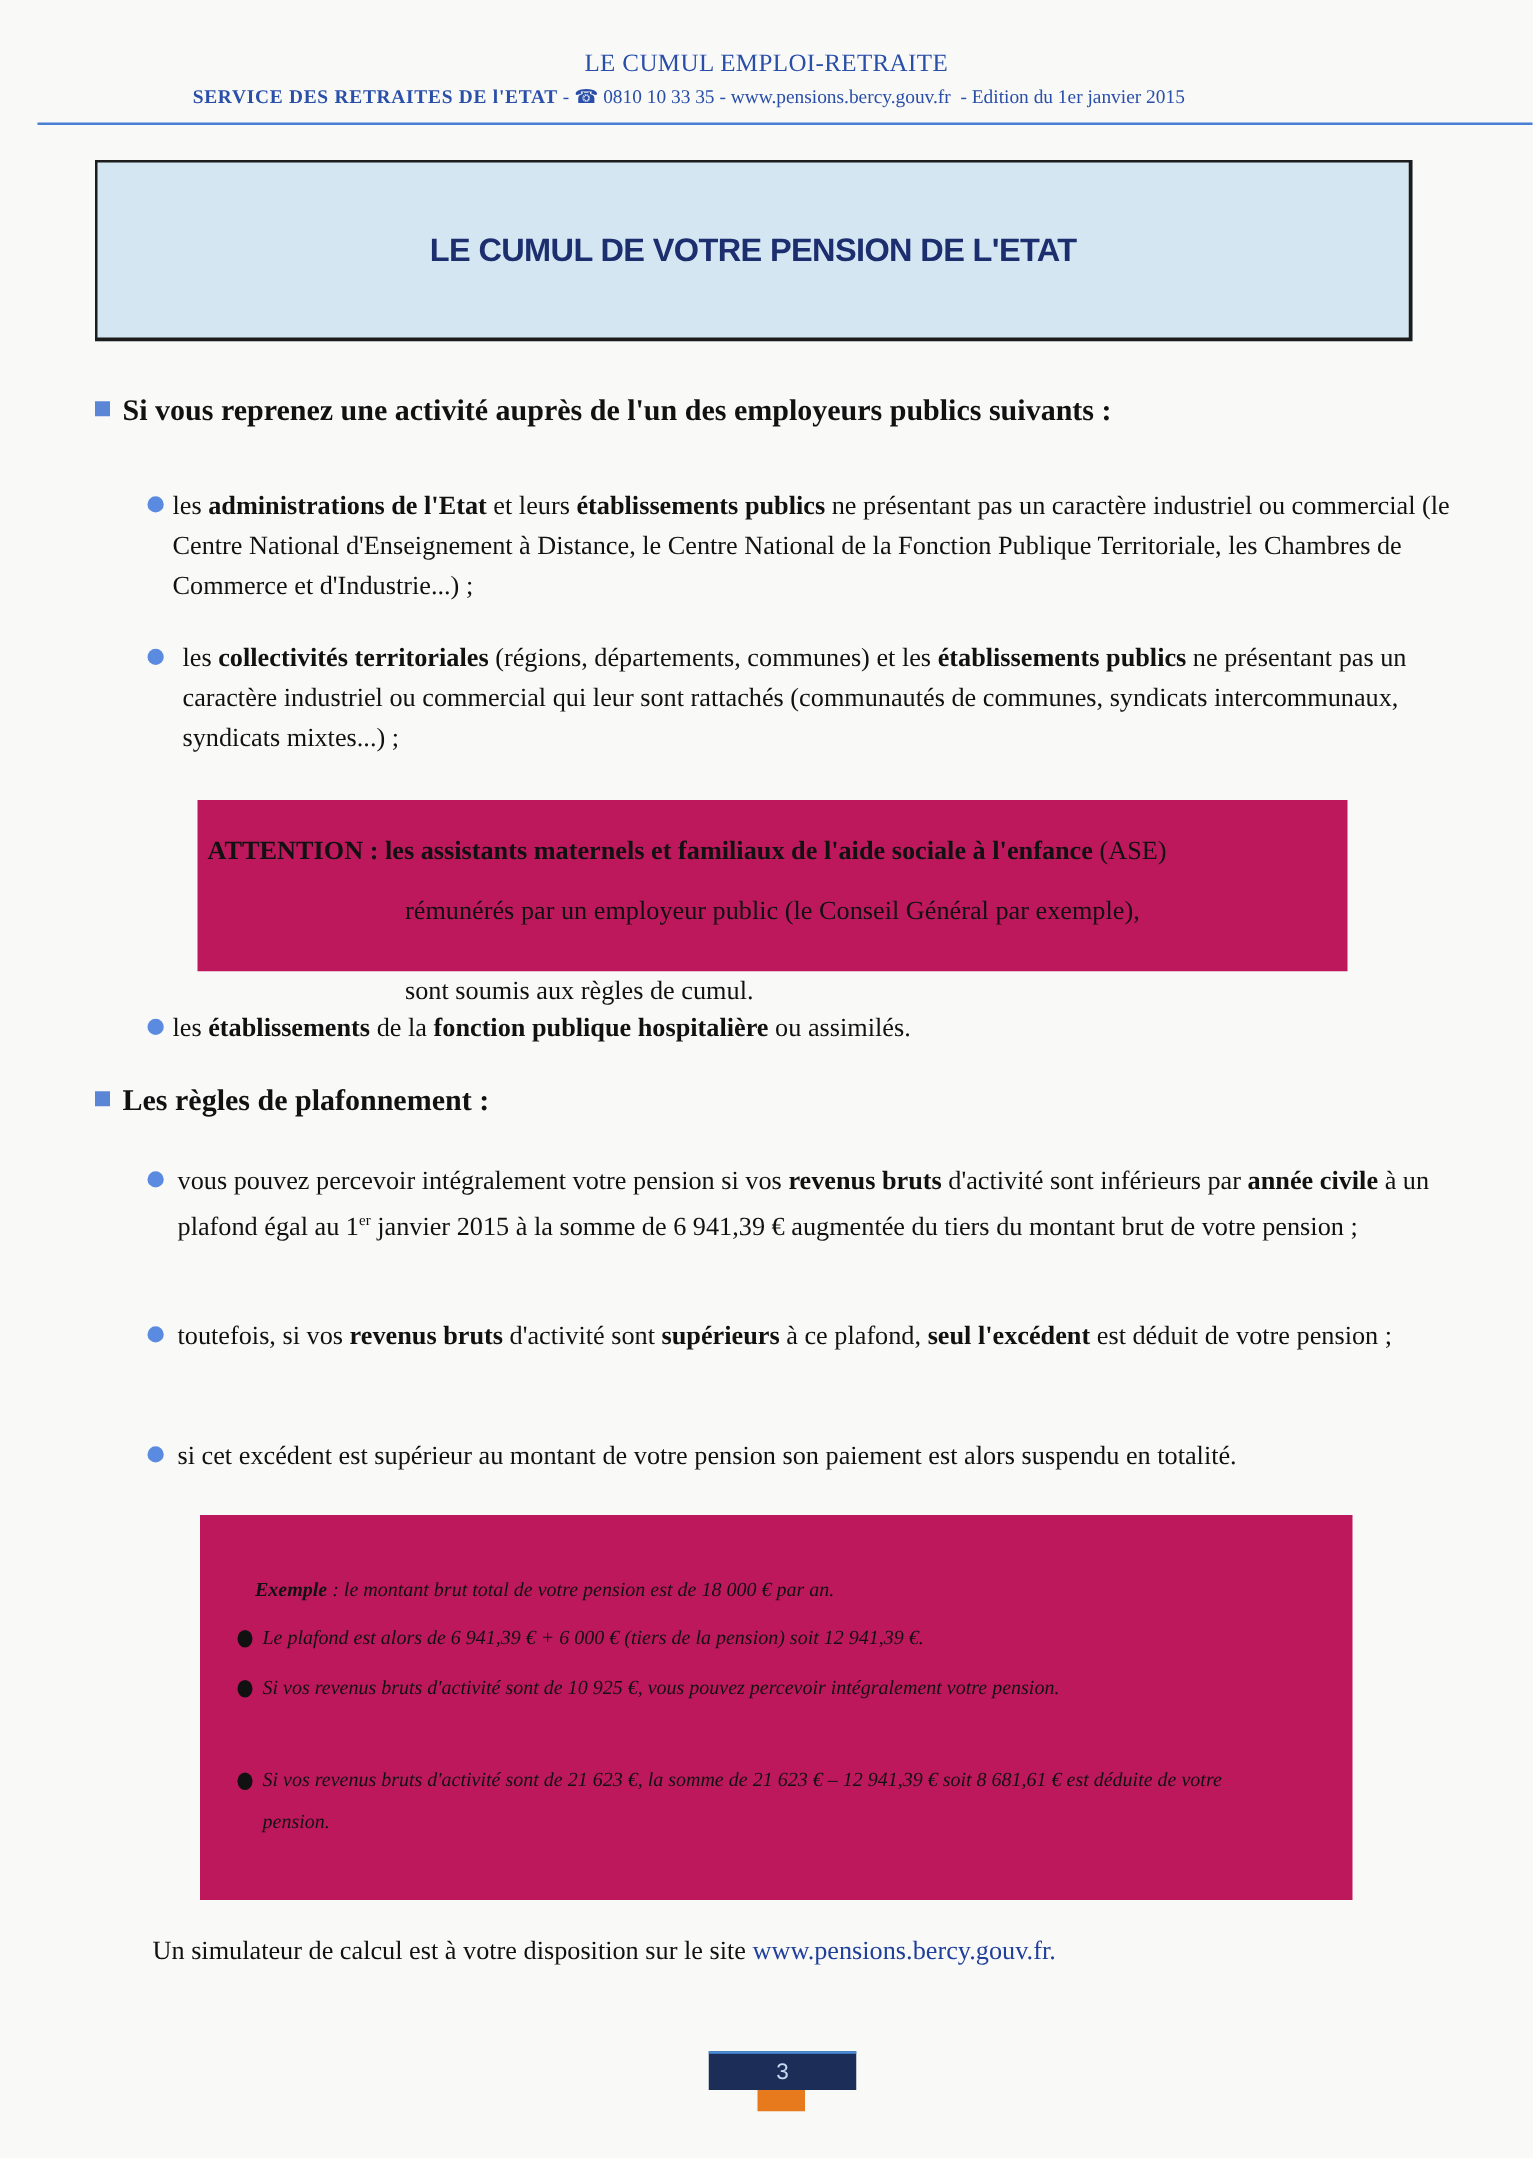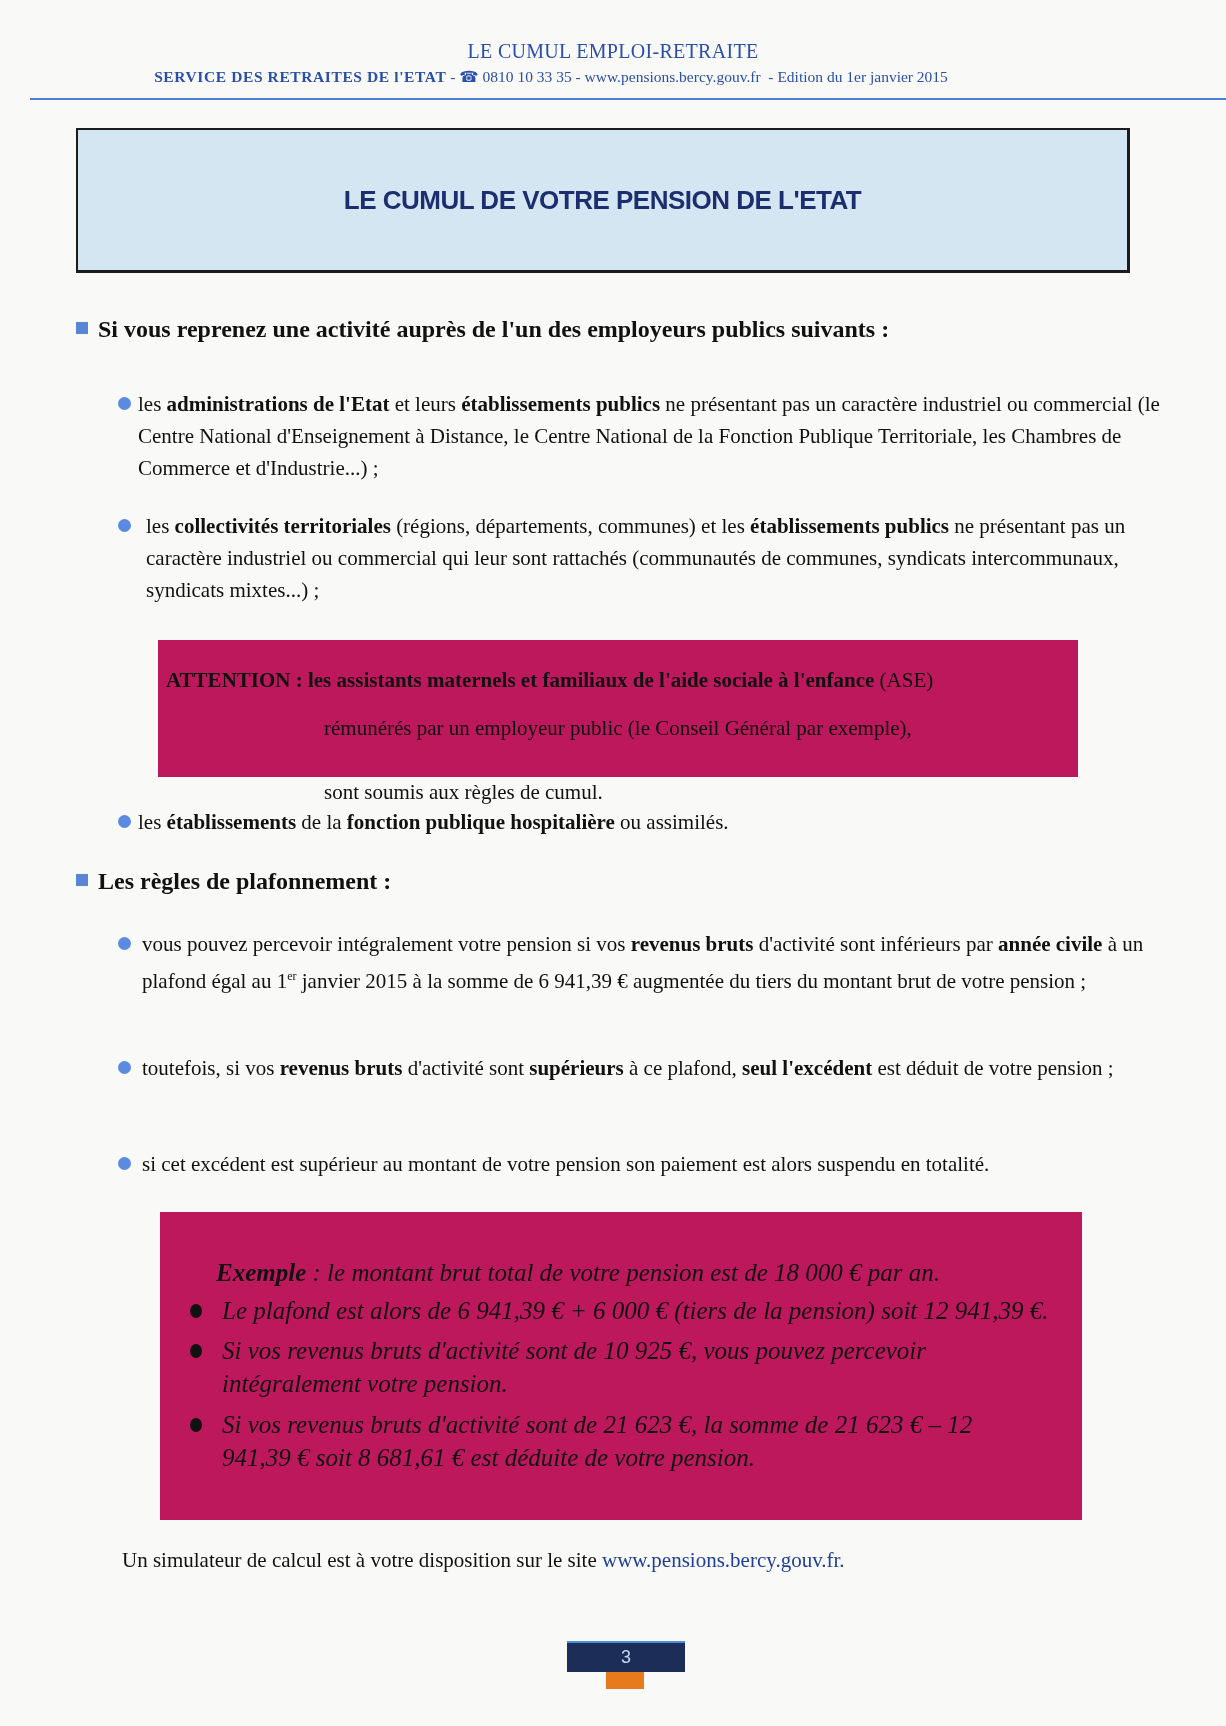--- a/index.html
+++ b/index.html
@@ -53,23 +53,22 @@
     font-size: 21px; line-height: 32px; color: #111;
   }
   .dot {
     position: absolute; width: 13px; height: 13px; border-radius: 50%;
     background: #5b8be0;
   }
   .box {
     background: #be185d;
   }
   .ex {
-    font-style: italic; font-size: 25px; line-height: 33px; color: #111;
+    font-style: italic; font-size: 16px; line-height: 33px; color: #111;
     font-family: "Liberation Serif", serif;
-    margin-left: 12px;
   }
   .exdot {
     position: absolute; width: 12px; height: 14px; border-radius: 50%; background: #111;
   }
   .link { color: #1f3f9a; }
   .pgbox {
     left: 567px; top: 1641px; width: 118px; height: 31px; background: #1c2e58;
     border-top: 2px solid #4a8fd8; box-sizing: border-box;
     color: #c8d8f0; font-family: "Liberation Sans", sans-serif; font-size: 18px;
     text-align: center; line-height: 28px;

